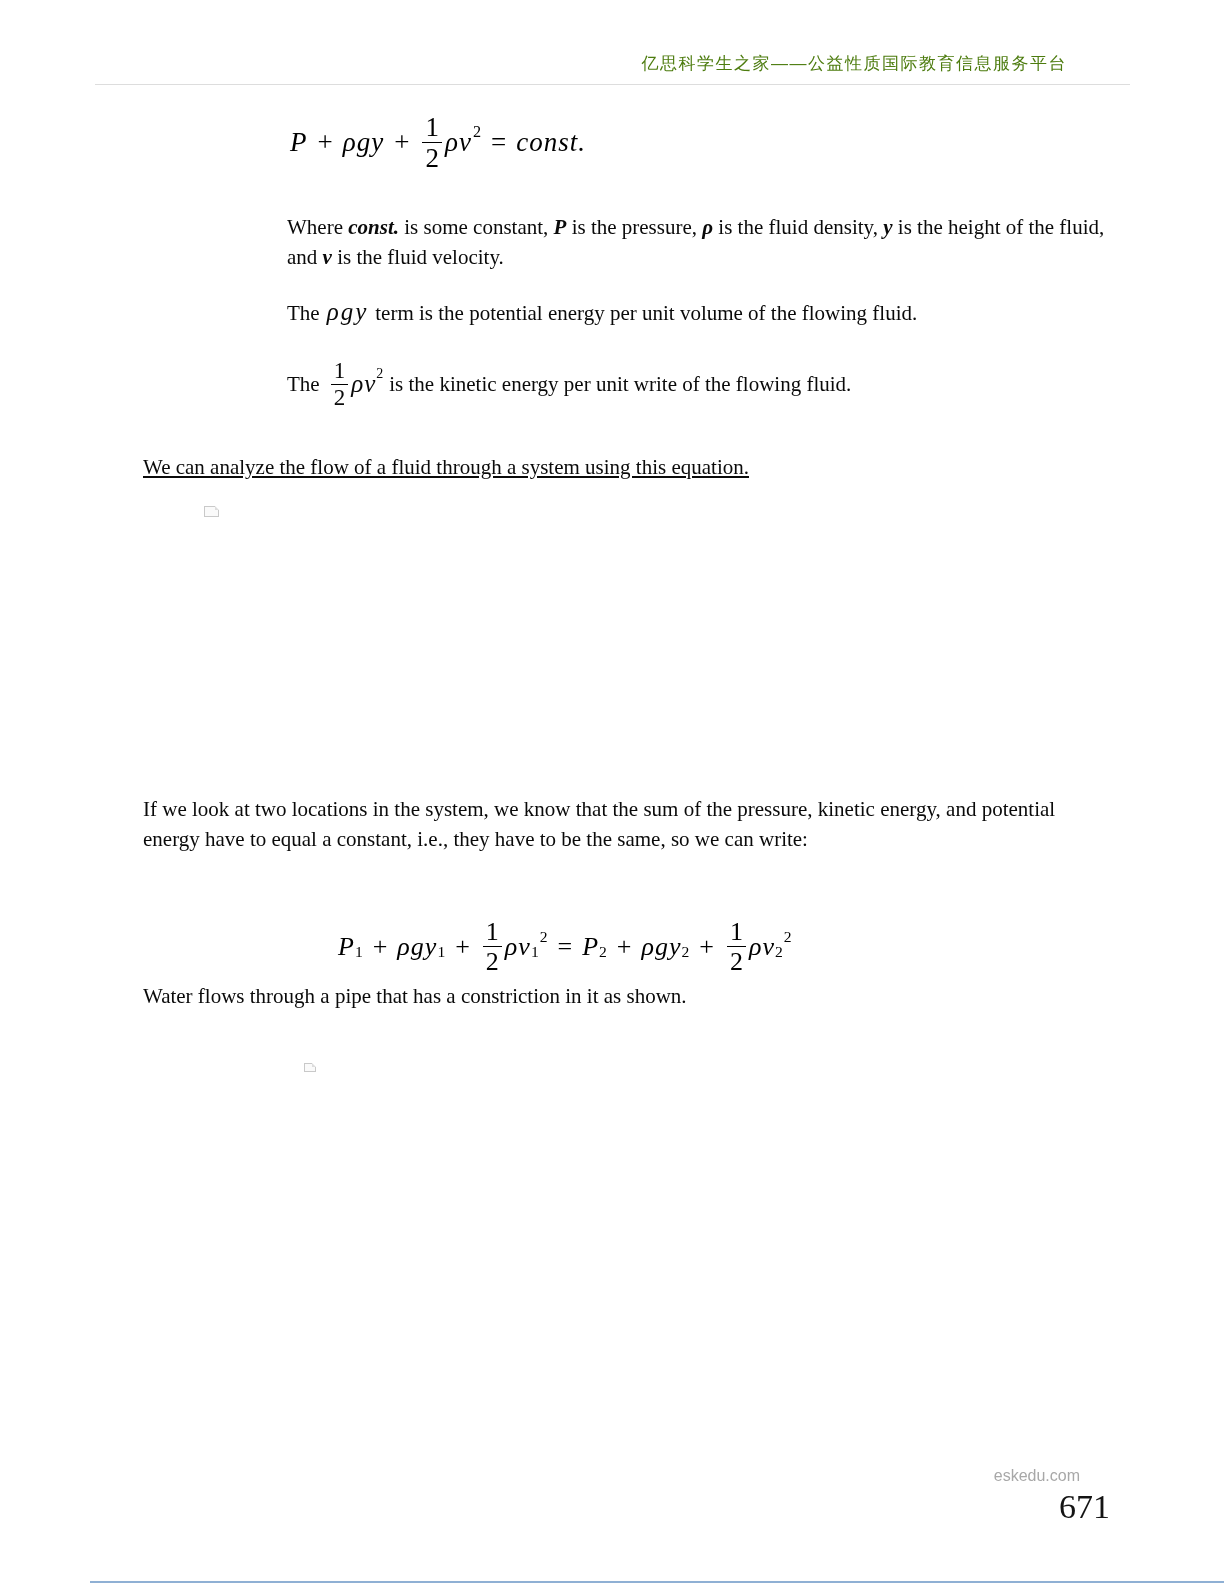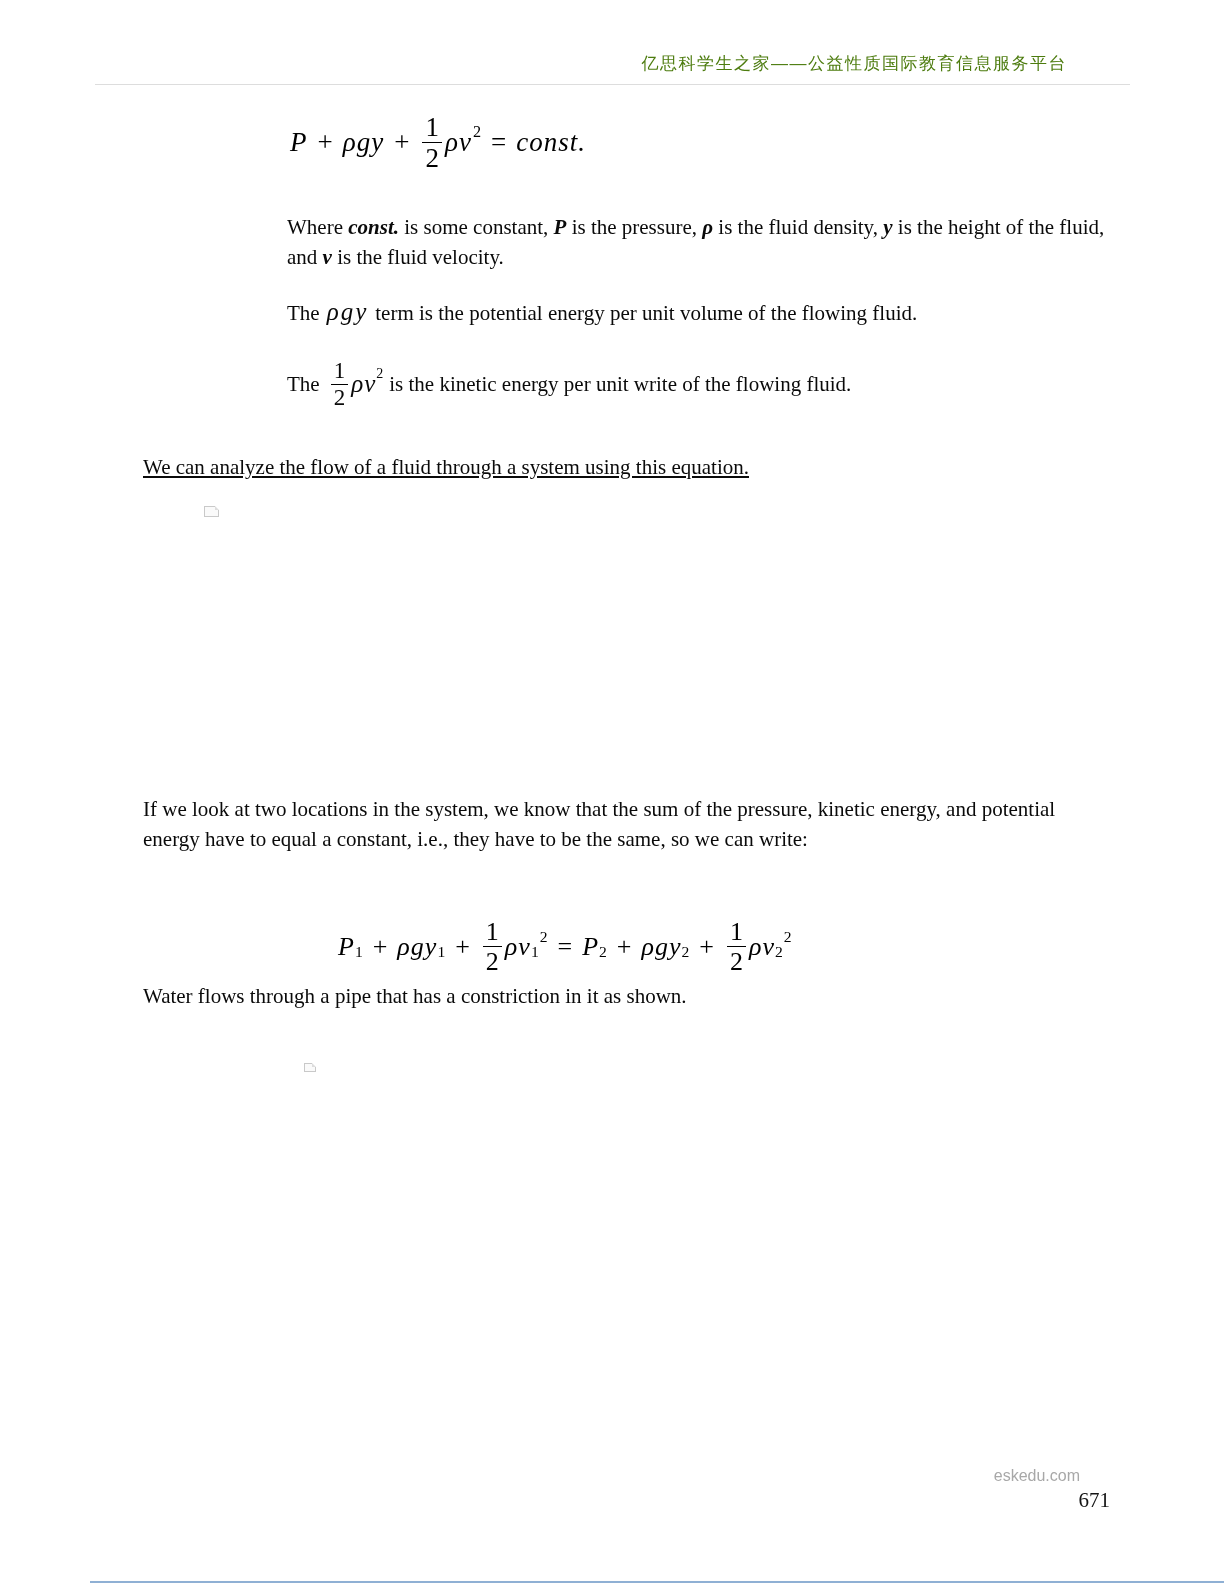--- a/index.html
+++ b/index.html
@@ -71,21 +71,21 @@
   .ph-2 { left:304px; top:1063px; width:10px; height:7px; }
 
   
   .footer-site {
     position:absolute; top:1467px; left:0; right:144px; text-align:right;
     font-family:"Liberation Sans","DejaVu Sans",sans-serif;
     font-size:16px; color:#a8a8a8;
   }
   .footer-page {
     position:absolute; top:1488px; left:0; right:114px; text-align:right;
-    font-size:21px; color:#141414;
+    font-size:34px; color:#141414;
   }
 
   
   .bottom-rule {
     position:absolute; left:90px; right:0; bottom:1px; height:2px;
     background:#8fb0d4;
   }
 </style>
 </head>
 <body>

